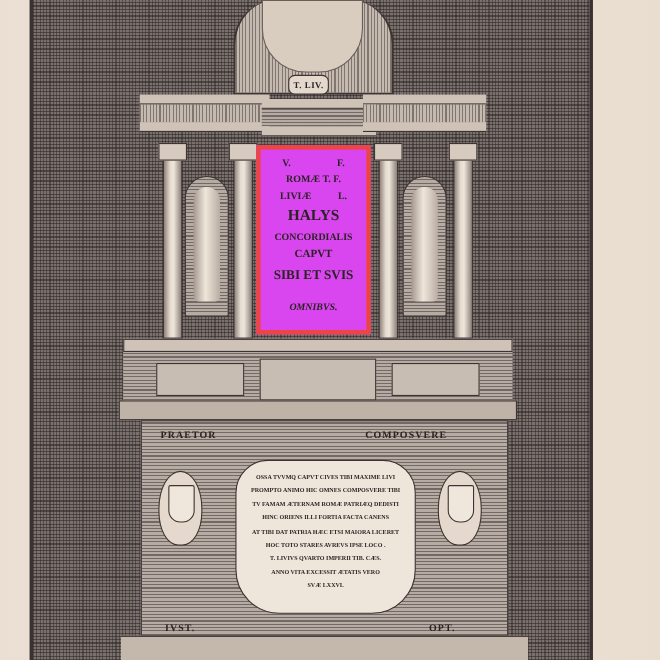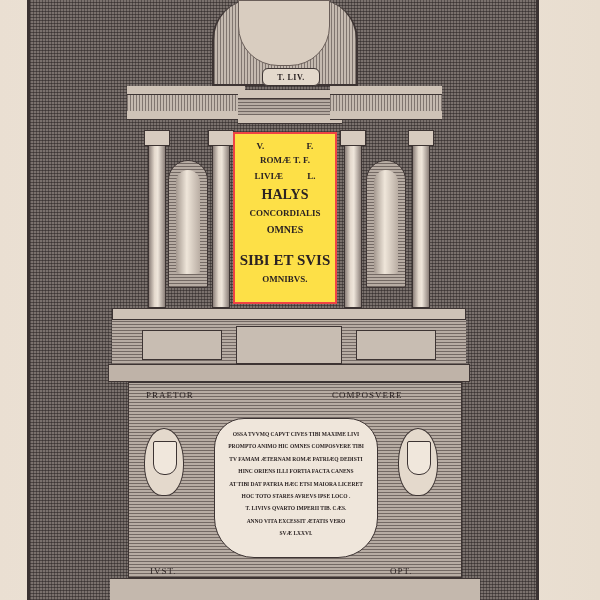--- a/index.html
+++ b/index.html
@@ -11,59 +11,59 @@
       repeating-linear-gradient(0deg, rgba(40,34,34,.55) 0 1px, transparent 1px 3px),
       repeating-linear-gradient(90deg, rgba(40,34,34,.45) 0 1px, transparent 1px 3px);
     border-left:3px solid #3a3232;border-right:3px solid #3a3232;}
   .hatch-h{background-color:#b7aca3;background-image:repeating-linear-gradient(0deg,rgba(60,50,48,.55) 0 1px,transparent 1px 3px);}
   .hatch-v{background-color:#c5bab0;background-image:repeating-linear-gradient(90deg,rgba(60,50,48,.5) 0 1px,transparent 1px 3px);}
   .abs{position:absolute;box-sizing:border-box;}
 
   
   .niche{left:212px;top:0;width:146px;height:86px;border-radius:40px 40px 0 0;border:2px solid #3d3433;border-top:none;}
   .bust{left:238px;top:0;width:92px;height:66px;border-radius:0 0 40px 40px;background:#d9cdc0;border:1px solid #6a5e59;}
-  .bust-plaque{left:262px;top:68px;width:58px;height:18px;background:#e4d9cc;border:1px solid #3d3433;border-radius:6px;
+  .bust-plaque{left:262px;top:68px;width:37px;height:18px;background:#e4d9cc;border:1px solid #3d3433;border-radius:6px;
     font-size:8px;letter-spacing:.5px;text-align:center;line-height:18px;color:#2b2323;font-weight:bold;}
 
   
   .ent{top:86px;height:42px;}
   .ent-l{left:127px;width:118px;}
   .ent-c{left:238px;width:104px;top:90px;}
   .ent-r{left:330px;width:112px;}
   .cornice{height:8px;background:#cfc3b7;border-bottom:1px solid #3d3433;}
   .frieze{height:16px;}
 
   
   .col{width:18px;height:178px;top:130px;background:linear-gradient(90deg,#8c807a,#e5dace 35%,#efe6db 55%,#8c807a);border:1px solid #3d3433;}
   .cap{width:26px;height:16px;top:130px;background:#d7cbbf;border:1px solid #3d3433;}
   .side-niche{width:40px;height:128px;top:160px;border-radius:20px 20px 2px 2px;border:1px solid #3d3433;}
   .statue{width:24px;height:104px;top:170px;border-radius:12px 12px 4px 4px;background:linear-gradient(90deg,#a4988f,#efe6da 45%,#b9ada3);}
 
   
-  .tablet{left:233px;top:132px;width:104px;height:172px;background:#fde047;border:2px solid #ef4444;text-align:center;color:#2b2323;font-weight:bold;}
+  .tablet{left:233px;top:132px;width:104px;height:172px;background:#d946ef;border:4px solid #ef4444;text-align:center;color:#2b2323;font-weight:bold;}
   .tablet .ln{display:block;line-height:1;}
   .t0{font-size:9px;margin-top:8px;word-spacing:40px;}
   .t1{font-size:15px;margin-top:3px;}
   .t2{font-size:9px;margin-top:5px;}
   .t3{font-size:9px;margin-top:7px;word-spacing:22px;}
   .t4{font-size:14px;margin-top:7px;text-align:center;}
   .t5{font-size:9px;margin-top:7px;}
   .t6{font-size:10px;margin-top:7px;}
-  .t7{font-size:15px;margin-top:18px;}
-  .t8{font-size:9px;margin-top:7px;}
+  .t7{font-size:12px;margin-top:7px;}
+  .t8{font-size:9px;margin-top:19px;font-style:italic;}
 
   
   .pedestal{left:112px;top:308px;width:354px;height:62px;}
   .ped-cap{left:112px;top:308px;width:354px;height:12px;background:#cfc3b7;border:1px solid #3d3433;}
   .relief{top:330px;height:30px;border:1px solid #3d3433;background:#c8bdb2;}
   .ped-base{left:108px;top:364px;width:362px;height:18px;background:#bfb3a8;border:1px solid #3d3433;}
 
   
   .lower{left:128px;top:382px;width:334px;height:196px;border:1px solid #3d3433;}
-  .label{font-size:9px;letter-spacing:1px;color:#2b2323;font-weight:normal;}
+  .label{font-size:9px;letter-spacing:1px;color:#2b2323;font-weight:bold;}
   .cartouche{left:214px;top:418px;width:164px;height:140px;background:#efe6db;border:1px solid #3d3433;border-radius:30px 30px 40px 40px;}
   .cart-text{left:214px;top:428px;width:164px;text-align:center;color:#2b2323;font-size:5.5px;font-weight:bold;line-height:12.4px;}
   .shield{width:40px;height:68px;top:428px;border-radius:50% 50% 45% 45%;background:#e4d9cc;border:1px solid #3d3433;}
   .shield-inner{position:absolute;left:8px;top:12px;width:22px;height:32px;border:1px solid #3d3433;border-radius:2px 2px 11px 11px;background:#f0e7dc;}
   .base-mould{left:110px;top:578px;width:370px;height:22px;background:#c4b8ad;border-top:1px solid #3d3433;}
 </style>
 </head>
 <body>
 
 <div class="paper"></div>
@@ -102,21 +102,21 @@
 <div class="abs cap" style="left:340px;"></div>
 <div class="abs col" style="left:412px;"></div>
 <div class="abs cap" style="left:408px;"></div>
 
 <div class="abs tablet">
   <span class="ln t0">V.  F.</span>
   <span class="ln t2">ROMÆ T. F.</span>
   <span class="ln t3">LIVIÆ  L.</span>
   <span class="ln t4">HALYS</span>
   <span class="ln t5">CONCORDIALIS</span>
-  <span class="ln t6">OMNES</span>
+  <span class="ln t6">CAPVT</span>
   <span class="ln t7">SIBI ET SVIS</span>
   <span class="ln t8">OMNIBVS.</span>
 </div>
 
 <div class="abs pedestal hatch-h"></div>
 <div class="abs ped-cap"></div>
 <div class="abs relief" style="left:142px;width:80px;"></div>
 <div class="abs relief" style="left:236px;width:106px;top:326px;height:38px;"></div>
 <div class="abs relief" style="left:356px;width:80px;"></div>
 <div class="abs ped-base"></div>

